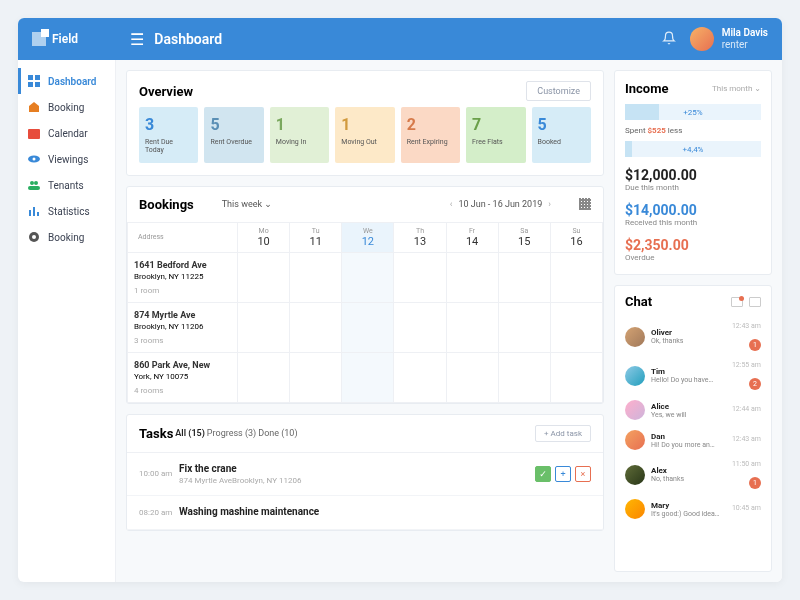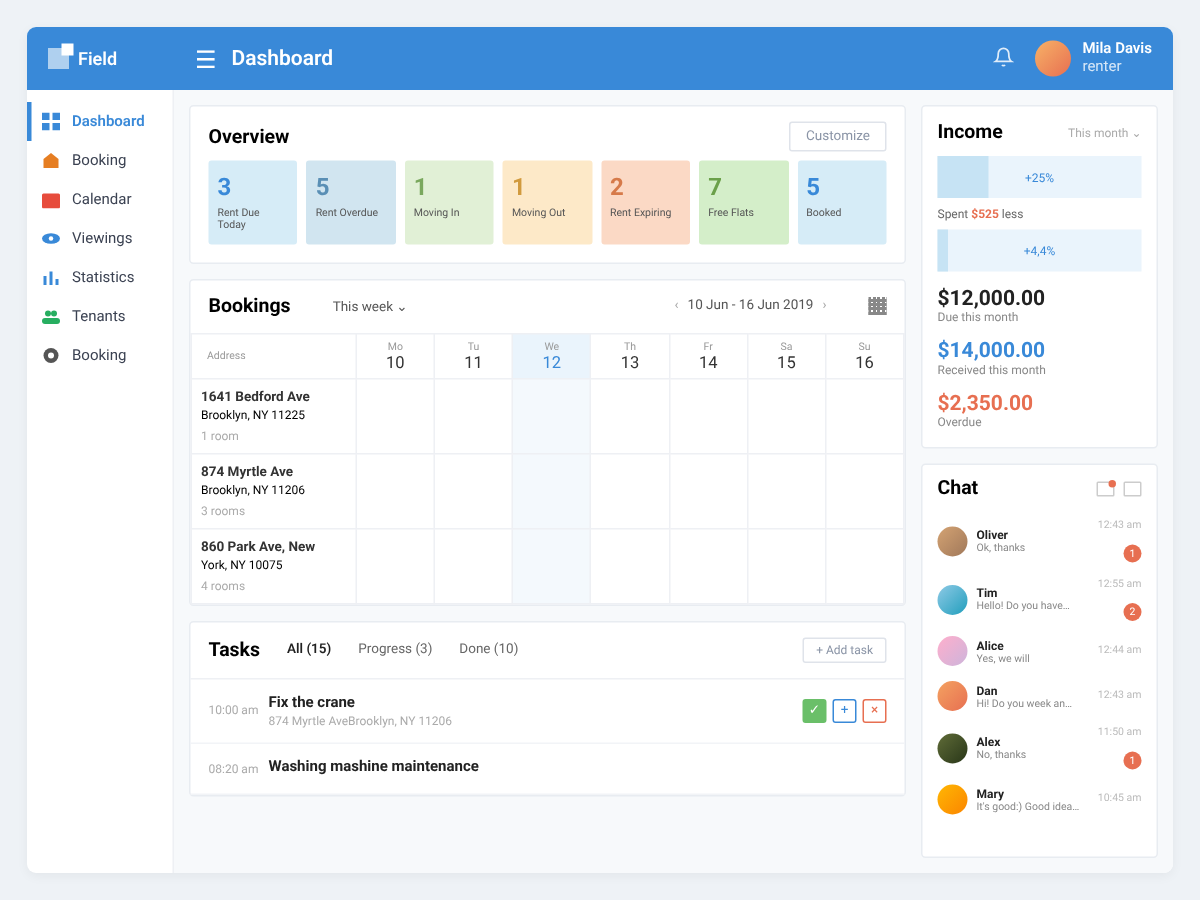--- a/index.html
+++ b/index.html
@@ -50,40 +50,40 @@
 .btable{width:100%;border-collapse:collapse;font-size:8px}
 .btable th{border:1px solid #eef0f4;padding:4px;font-weight:400;color:#999;font-size:7px}
 .btable th .dnum{font-size:11px;color:#333;display:block}
 .btable th.curr{background:#eaf4fc}
 .btable th.curr .dnum{color:#3989d8}
 .btable td{border:1px solid #eef0f4;padding:6px;vertical-align:top}
 .btable td.curr{background:#f4f9fd}
 .addr-cell{font-size:8px;line-height:1.4}
 .addr-cell b{font-size:9px;color:#333}
 .addr-cell .rooms{color:#aaa;margin-top:2px}
-.tasks-hd{display:flex;align-items:center;padding:10px 12px;gap:18px;border-bottom:1px solid #eef0f4}
+.tasks-hd{display:flex;align-items:center;padding:10px 12px;gap:2px;border-bottom:1px solid #eef0f4}
 .task-tab{font-size:9px;color:#666;cursor:pointer}
 .task-tab.active{color:#222;font-weight:600}
 .add-task-btn{margin-left:auto;font-size:8px;color:#8a94a6;border:1px solid #dfe3ea;padding:3px 8px;border-radius:2px;cursor:pointer;background:#fff}
 .task-row{display:flex;padding:10px 12px;border-bottom:1px solid #f2f4f7;align-items:center}
 .task-time{font-size:8px;color:#aaa;width:40px}
 .task-body{flex:1}
 .task-title{font-size:10px;font-weight:700;color:#222;margin-bottom:2px}
 .task-sub{font-size:8px;color:#aaa}
 .task-actions{display:flex;gap:4px}
 .ta-btn{width:16px;height:16px;border:1px solid;border-radius:2px;display:flex;align-items:center;justify-content:center;font-size:9px;cursor:pointer}
 .ta-ok{background:#6abf69;border-color:#6abf69;color:#fff}
 .ta-add{border-color:#3989d8;color:#3989d8;background:#fff}
 .ta-del{border-color:#e76f51;color:#e76f51;background:#fff}
 .income-hd{display:flex;justify-content:space-between;align-items:center;padding:10px 10px 4px}
 .income-period{font-size:8px;color:#aaa;cursor:pointer}
 .inc-line{font-size:8px;color:#666;padding:2px 10px}
 .inc-line b{color:#3989d8}
 .inc-line .sp{color:#e76f51}
-.prog-bar{height:28px;background:#eaf4fc;margin:4px 10px;position:relative;font-size:8px;color:#3989d8;display:flex;align-items:center;justify-content:center}
+.prog-bar{height:16px;background:#eaf4fc;margin:4px 10px;position:relative;font-size:8px;color:#3989d8;display:flex;align-items:center;justify-content:center}
 .prog-fill{position:absolute;left:0;top:0;bottom:0;background:#c6e3f4}
 .prog-text{position:relative}
 .big-amt{font-size:14px;font-weight:700;padding:6px 10px 0;color:#222}
 .big-amt.blue{color:#3989d8}
 .big-amt.red{color:#e76f51}
 .amt-label{font-size:8px;color:#888;padding:0 10px 4px}
 .chat-hd{display:flex;justify-content:space-between;align-items:center;padding:8px 10px}
 .chat-icons{display:flex;gap:6px}
 .chat-ico{width:12px;height:10px;border:1px solid #ccc;border-radius:1px;position:relative;cursor:pointer}
 .chat-ico.has-dot::after{content:"";position:absolute;width:5px;height:5px;background:#e76f51;border-radius:50%;top:-2px;right:-2px}
@@ -151,34 +151,34 @@
           <span>Calendar</span>
         </div>
       <div class="nav-item">
           <span class="nav-icon"><svg width="12" height="12" viewBox="0 0 12 12" fill="#3989d8">
               <ellipse cx="6" cy="6" rx="6" ry="3.5"></ellipse>
               <circle cx="6" cy="6" r="1.5" fill="#fff"></circle>
             </svg></span>
           <span>Viewings</span>
         </div>
       <div class="nav-item">
+          <span class="nav-icon"><svg width="12" height="12" viewBox="0 0 12 12" fill="#27ae60">
+              <circle cx="4" cy="4" r="2"></circle>
+              <circle cx="8" cy="4" r="2"></circle>
+              <rect y="7" width="12" height="4" rx="2"></rect>
+            </svg></span>
+          <span>Tenants</span>
+        </div>
+      <div class="nav-item">
           <span class="nav-icon"><svg width="12" height="12" viewBox="0 0 12 12" fill="#3989d8">
               <rect x="1" y="5" width="2" height="6"></rect>
               <rect x="5" y="2" width="2" height="9"></rect>
               <rect x="9" y="7" width="2" height="4"></rect>
             </svg></span>
           <span>Statistics</span>
-        </div>
-      <div class="nav-item">
-          <span class="nav-icon"><svg width="12" height="12" viewBox="0 0 12 12" fill="#27ae60">
-              <circle cx="4" cy="4" r="2"></circle>
-              <circle cx="8" cy="4" r="2"></circle>
-              <rect y="7" width="12" height="4" rx="2"></rect>
-            </svg></span>
-          <span>Tenants</span>
         </div>
       <div class="nav-item">
           <span class="nav-icon"><svg width="12" height="12" viewBox="0 0 12 12" fill="#555">
               <circle cx="6" cy="6" r="5"></circle>
               <circle cx="6" cy="6" r="2" fill="#fff"></circle>
             </svg></span>
           <span>Booking</span>
         </div>
     </div>
 
@@ -373,21 +373,21 @@
                   <div class="chat-msg">Yes, we will</div>
                 </div>
                 <div class="chat-meta">
                   <div class="chat-time">12:44 am</div>
                 </div>
               </div>
               <div class="chat-item">
                 <span class="chat-av c3"></span>
                 <div class="chat-info">
                   <div class="chat-name">Dan</div>
-                  <div class="chat-msg">Hi! Do you week an…</div>
+                  <div class="chat-msg">Hi! Do you more an…</div>
                 </div>
                 <div class="chat-meta">
                   <div class="chat-time">12:43 am</div>
                 </div>
               </div>
               <div class="chat-item">
                 <span class="chat-av c4"></span>
                 <div class="chat-info">
                   <div class="chat-name">Alex</div>
                   <div class="chat-msg">No, thanks</div>

